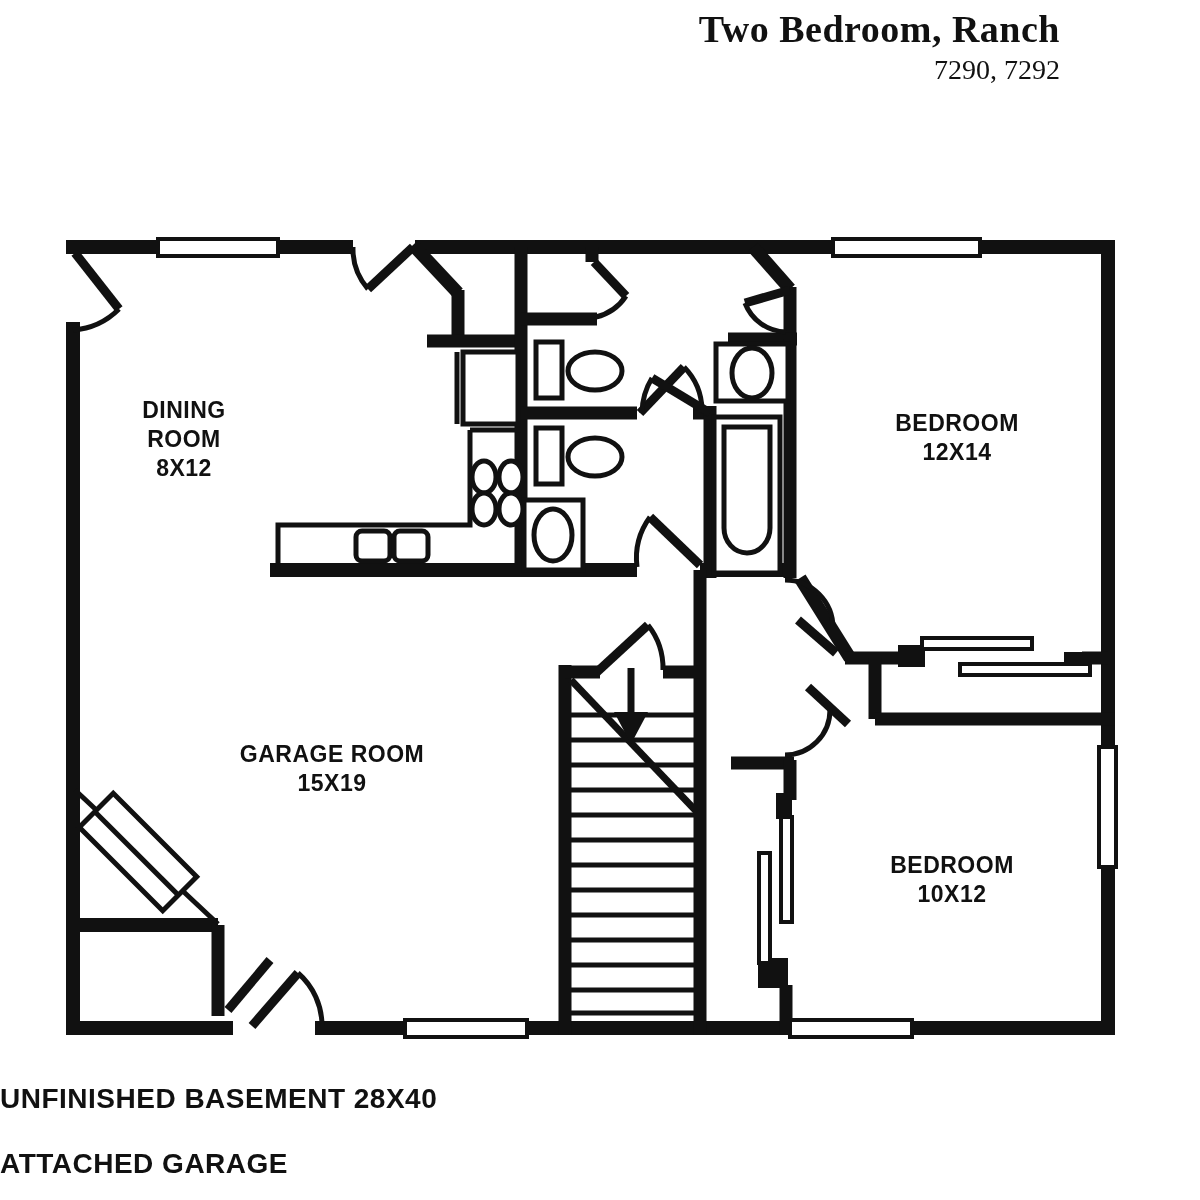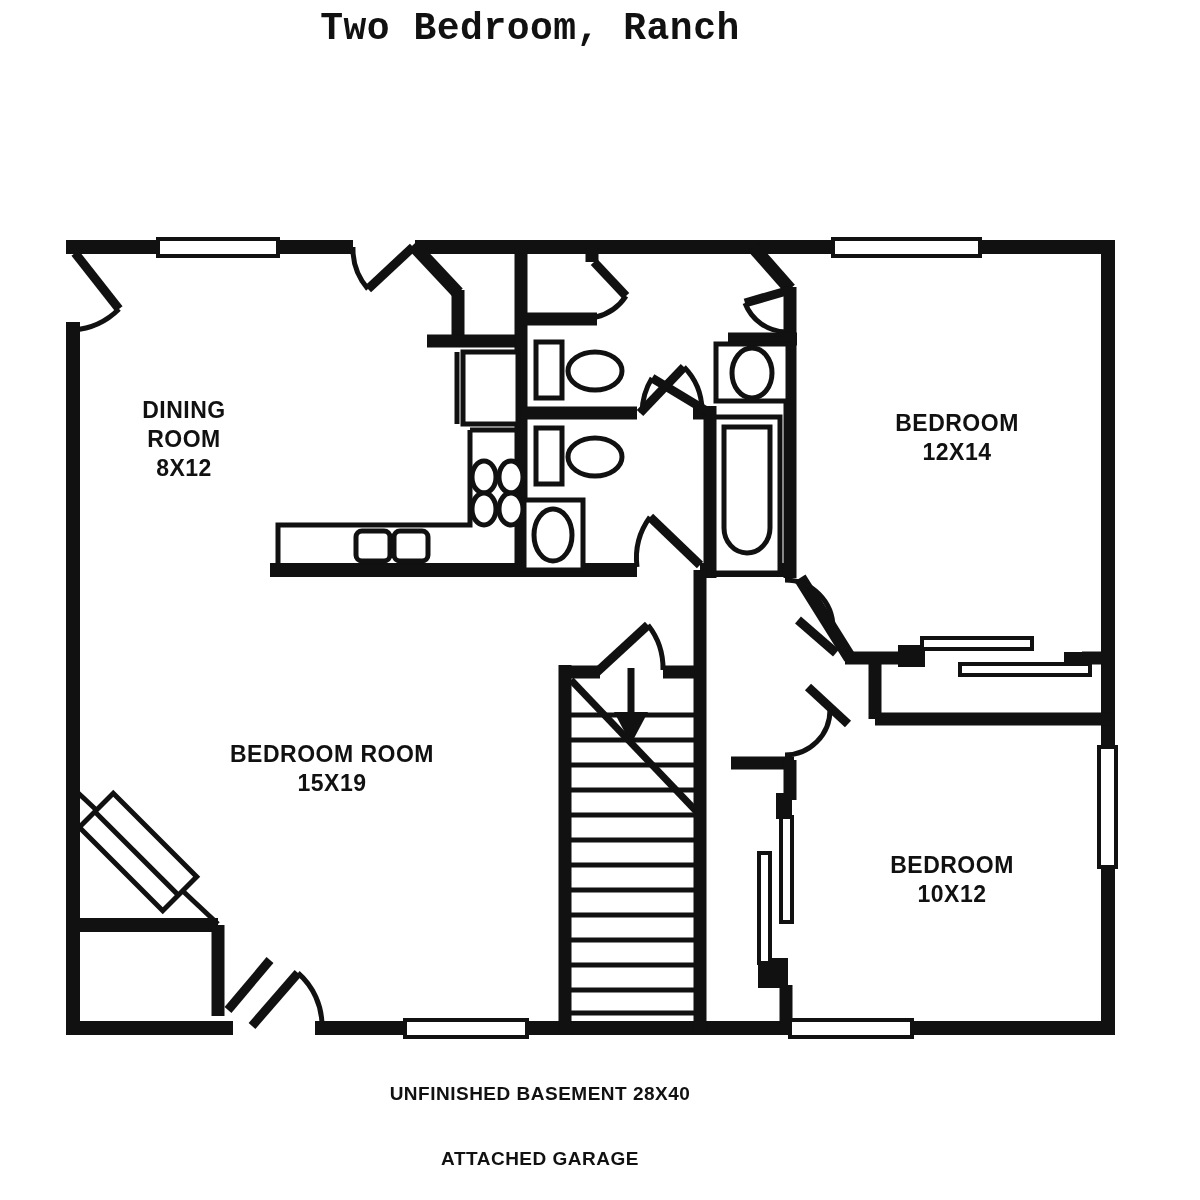--- a/index.html
+++ b/index.html
@@ -1,44 +1,45 @@
 <!DOCTYPE html>
 <html><head>
 <meta charset="utf-8">
 <style>
   html,body{margin:0;padding:0;background:#ffffff;}
   body{width:1200px;height:1200px;position:relative;overflow:hidden;
        font-family:"Liberation Sans",sans-serif;color:#111;}
-  .header{position:absolute;top:6px;left:0;width:1060px;text-align:center;
-          font-family:Liberation Mono, monospace;}
+  .header{position:absolute;top:6px;left:0;width:1060px;text-align:right;
+          font-family:Liberation Serif, serif;}
   .title{font-size:38px;font-weight:bold;line-height:46px;letter-spacing:0.5px;}
   .subtitle{font-size:31px;font-weight:bold;font-style:italic;line-height:40px;}
   .plan-numbers{font-size:28px;line-height:36px;}
   .room-label{position:absolute;transform:translate(-50%,-50%);
               font-size:23px;font-weight:bold;letter-spacing:0.5px;
               line-height:29px;text-align:center;white-space:pre-line;}
-  .footer-label{position:absolute;left:0;width:1080px;text-align:center;
-                font-size:19px;font-weight:bold;letter-spacing:0.5px;}
+  .footer-label{position:absolute;left:0;width:1080px;
+                font-size:28px;font-weight:bold;letter-spacing:0.5px;}
   #plan-svg{position:absolute;top:0;left:0;}
   .wall{stroke:#111;stroke-width:13;fill:none;stroke-linecap:butt;}
   .wall-thick{stroke:#111;stroke-width:14;fill:none;}
   .leaf{stroke:#111;stroke-width:9;fill:none;}
   .arc{stroke:#111;stroke-width:5;fill:none;}
   .thin{stroke:#111;stroke-width:5;fill:none;}
   .fixture{stroke:#111;stroke-width:5;fill:#ffffff;}
   .panel{stroke:#111;stroke-width:4;fill:#ffffff;}
   .jamb{fill:#111;stroke:none;}
   .window{stroke:#111;stroke-width:4;fill:#ffffff;}
   .tread{stroke:#111;stroke-width:5;}
 </style>
 </head>
 <body>
 
 <div class="header">
   <div class="title">Two Bedroom, Ranch</div>
+  <div class="plan-numbers">7290, 7292</div>
 </div>
 
 <svg id="plan-svg" width="1200" height="1200" viewBox="0 0 1200 1200">
 
   <g>
     <line class="wall-thick" x1="66" y1="247" x2="353" y2="247"></line>
     <line class="wall-thick" x1="415" y1="247" x2="1115" y2="247"></line>
     <line class="wall-thick" x1="1108" y1="240" x2="1108" y2="1035"></line>
     <line class="wall-thick" x1="73" y1="322" x2="73" y2="1035"></line>
     <line class="wall-thick" x1="66" y1="1028" x2="233" y2="1028"></line>
@@ -210,19 +211,19 @@
       <line class="thin" x1="-59" y1="2" x2="59" y2="2" stroke-width="4"></line>
     </g>
   </g>
 </svg>
 
 <div class="room-label" style="left:184px;top:439px;">DINING
 ROOM
 8X12</div>
 <div class="room-label" style="left:957px;top:438px;">BEDROOM
 12X14</div>
-<div class="room-label" style="left:332px;top:769px;">BEDROOM ROOM
+<div class="room-label" style="left:332px;top:769px;">GARAGE ROOM
 15X19</div>
 <div class="room-label" style="left:952px;top:880px;">BEDROOM
 10X12</div>
 
 <div class="footer-label" style="top:1083px;">UNFINISHED BASEMENT 28X40</div>
 <div class="footer-label" style="top:1148px;">ATTACHED GARAGE</div>
 
 </body></html>

